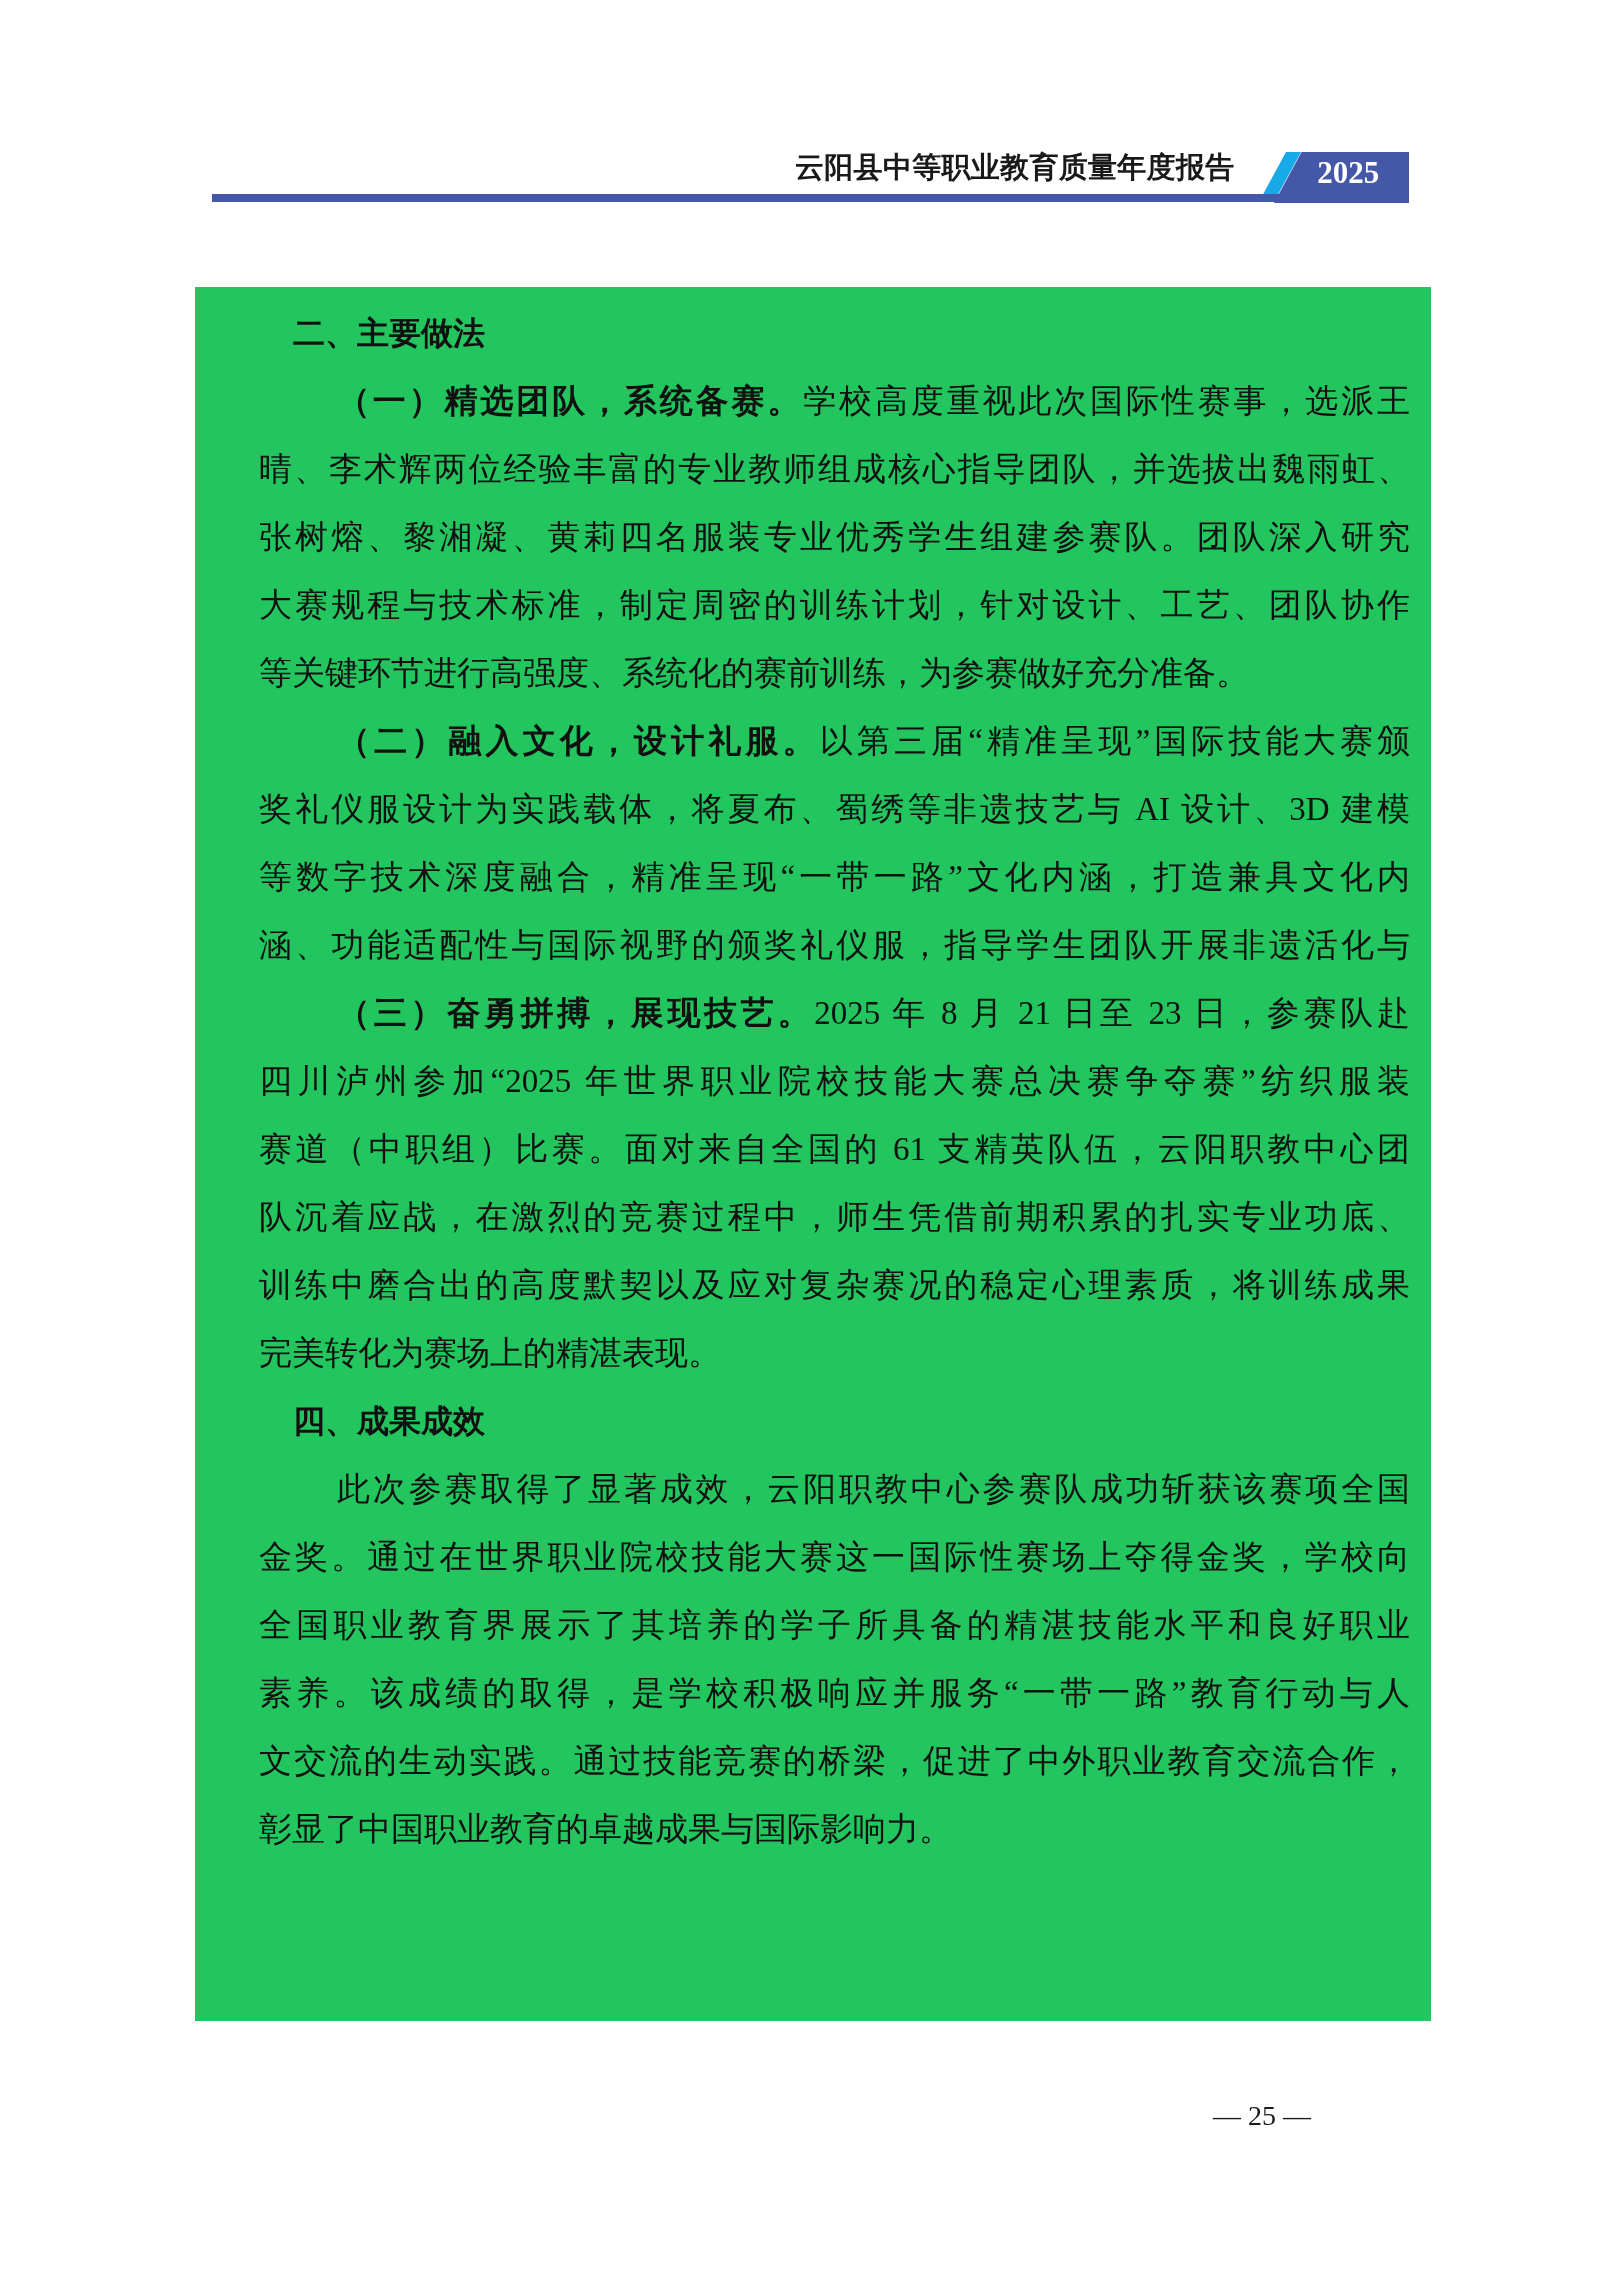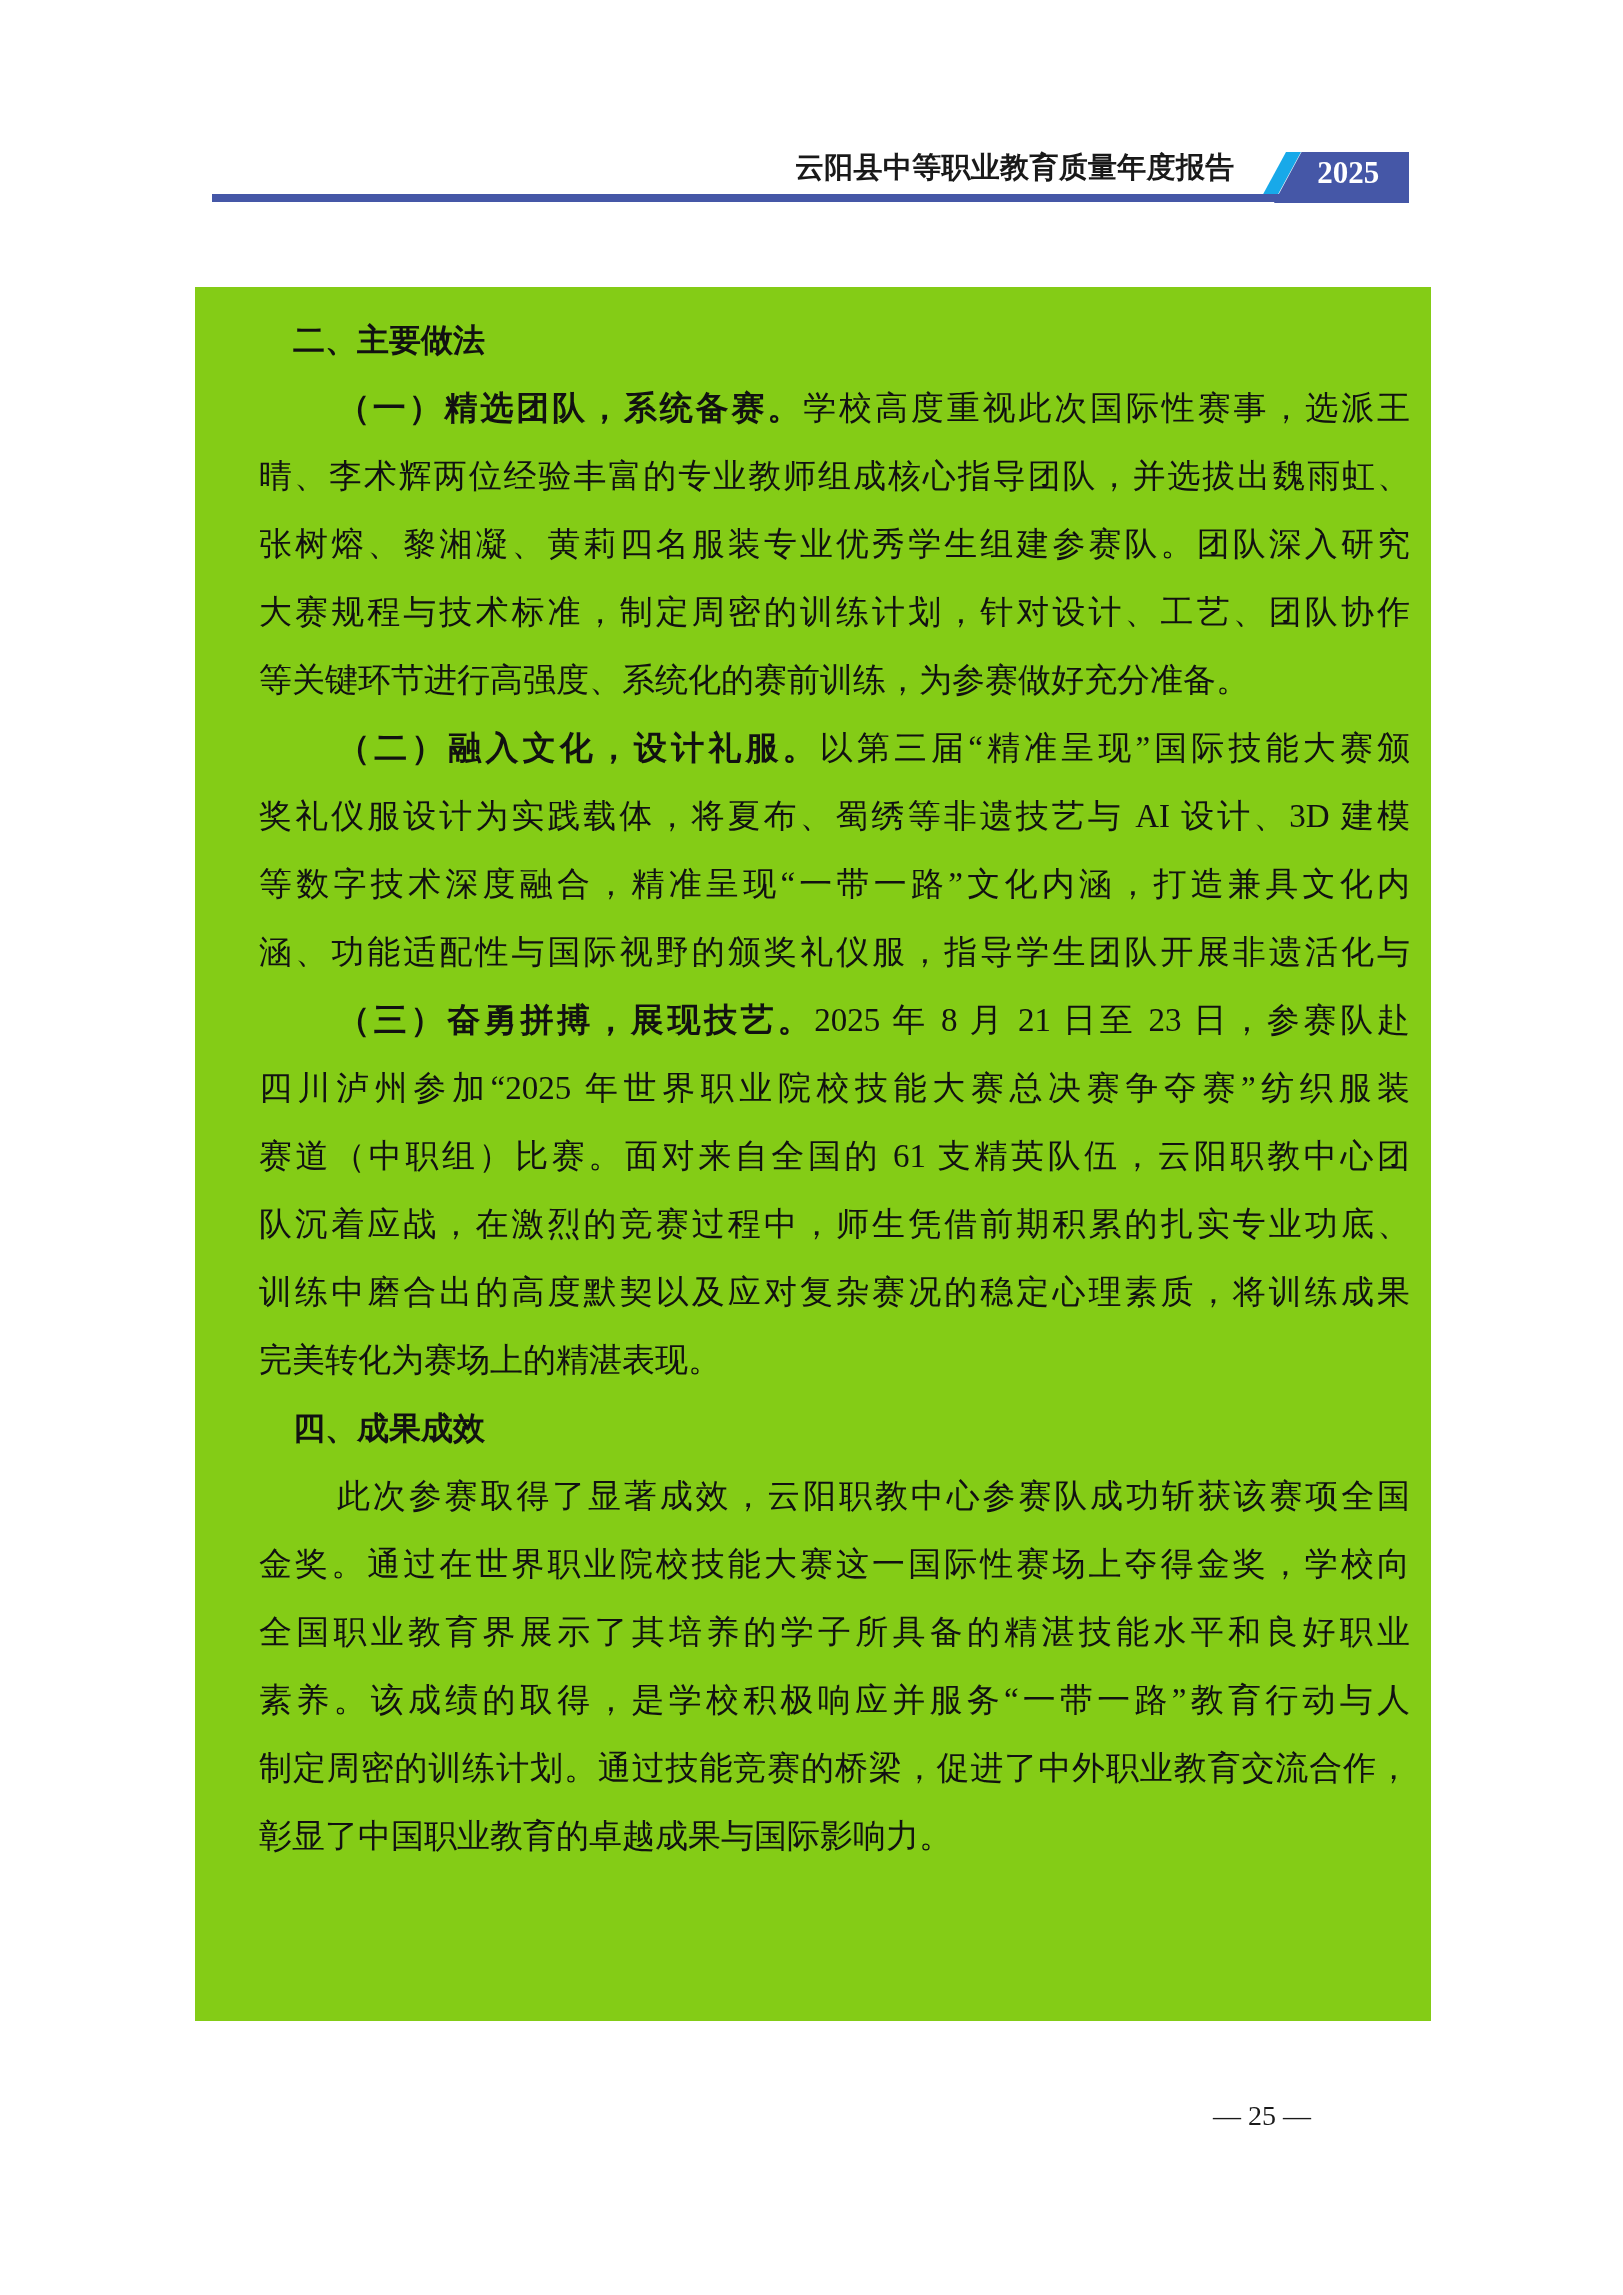--- a/index.html
+++ b/index.html
@@ -13,21 +13,21 @@
   .header-rule{position:absolute;left:212px;top:194px;width:1197px;height:8.2px;background:#4557a7;}
   .badge-stripe{position:absolute;left:1286px;top:152px;width:15px;height:42px;
         background:#18a9e9;transform:skewX(-28.5deg);transform-origin:top left;}
   .year-badge{position:absolute;left:1274px;top:152px;width:135px;height:51px;background:#4557a7;
         clip-path:polygon(20.4% 0,100% 0,100% 100%,0 100%);}
   .year-badge span{display:block;text-align:center;padding:5.1px 0 0 13.3px;
         font-family:Liberation Serif, serif;font-weight:700;font-size:31px;line-height:1.0;color:#ffffff;}
 
   
   .panel{position:absolute;left:195px;top:287px;width:1236px;height:1734px;
-        background:#84cc16;box-sizing:border-box;padding:19px 21px 0 20px;
+        background:#22c55e;box-sizing:border-box;padding:12px 21px 0 20px;
         font-size:33px;line-height:68px;}
   .sec-heading{font-family:"Liberation Sans", sans-serif;font-weight:700;
         font-size:32px;text-indent:78px;white-space:nowrap;}
   .line{text-align:justify;text-justify:inter-character;margin-left:44px;}
   .line.full{text-align-last:justify;}
   .line.first{text-indent:78px;}
   .line.last{text-align:left;text-align-last:left;}
   .lead{font-family:"Liberation Sans", sans-serif;font-weight:700;}
 
   
@@ -67,21 +67,21 @@
     <div class="line full">队沉着应战，在激烈的竞赛过程中，师生凭借前期积累的扎实专业功底、</div>
     <div class="line full">训练中磨合出的高度默契以及应对复杂赛况的稳定心理素质，将训练成果</div>
     <div class="line last">完美转化为赛场上的精湛表现。</div>
 
     <div class="sec-heading">四、成果成效</div>
 
     <div class="line full first">此次参赛取得了显著成效，云阳职教中心参赛队成功斩获该赛项全国</div>
     <div class="line full">金奖。通过在世界职业院校技能大赛这一国际性赛场上夺得金奖，学校向</div>
     <div class="line full">全国职业教育界展示了其培养的学子所具备的精湛技能水平和良好职业</div>
     <div class="line full">素养。该成绩的取得，是学校积极响应并服务“一带一路”教育行动与人</div>
-    <div class="line full">制定周密的训练计划。通过技能竞赛的桥梁，促进了中外职业教育交流合作，</div>
+    <div class="line full">文交流的生动实践。通过技能竞赛的桥梁，促进了中外职业教育交流合作，</div>
     <div class="line last">彰显了中国职业教育的卓越成果与国际影响力。</div>
 
   </div>
 
   <div class="page-number">— 25 —</div>
 
 </div>
 
 
 </body></html>

